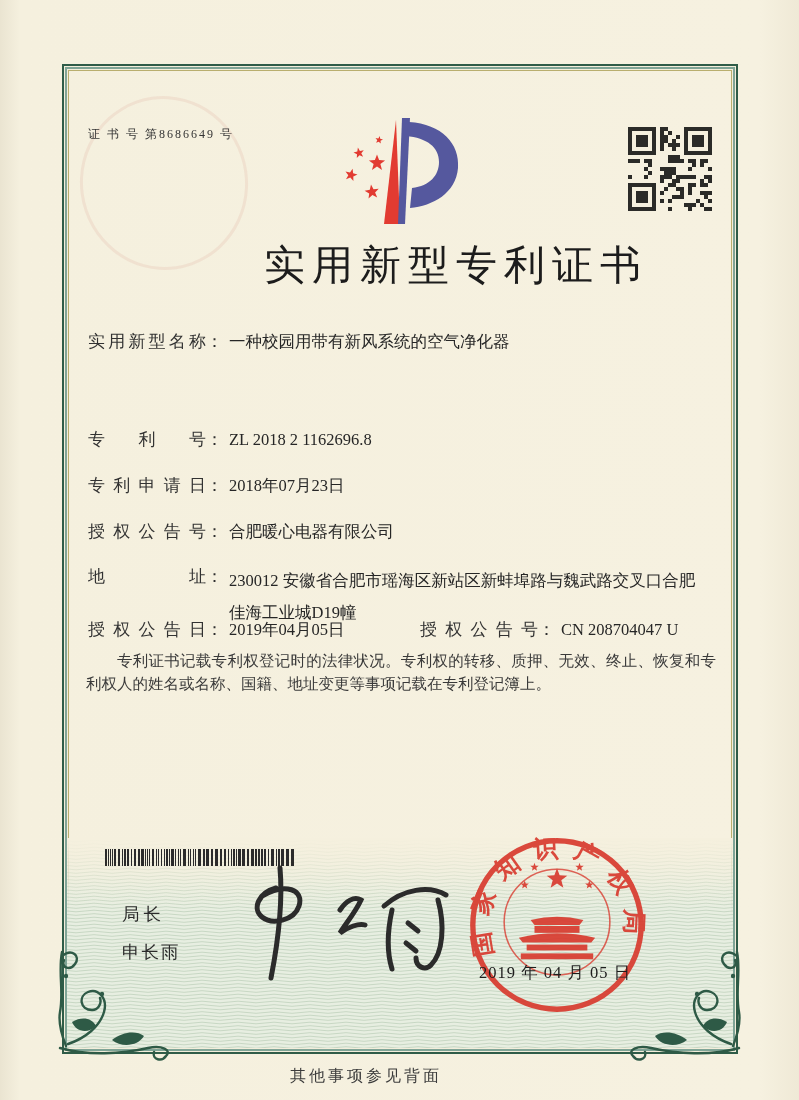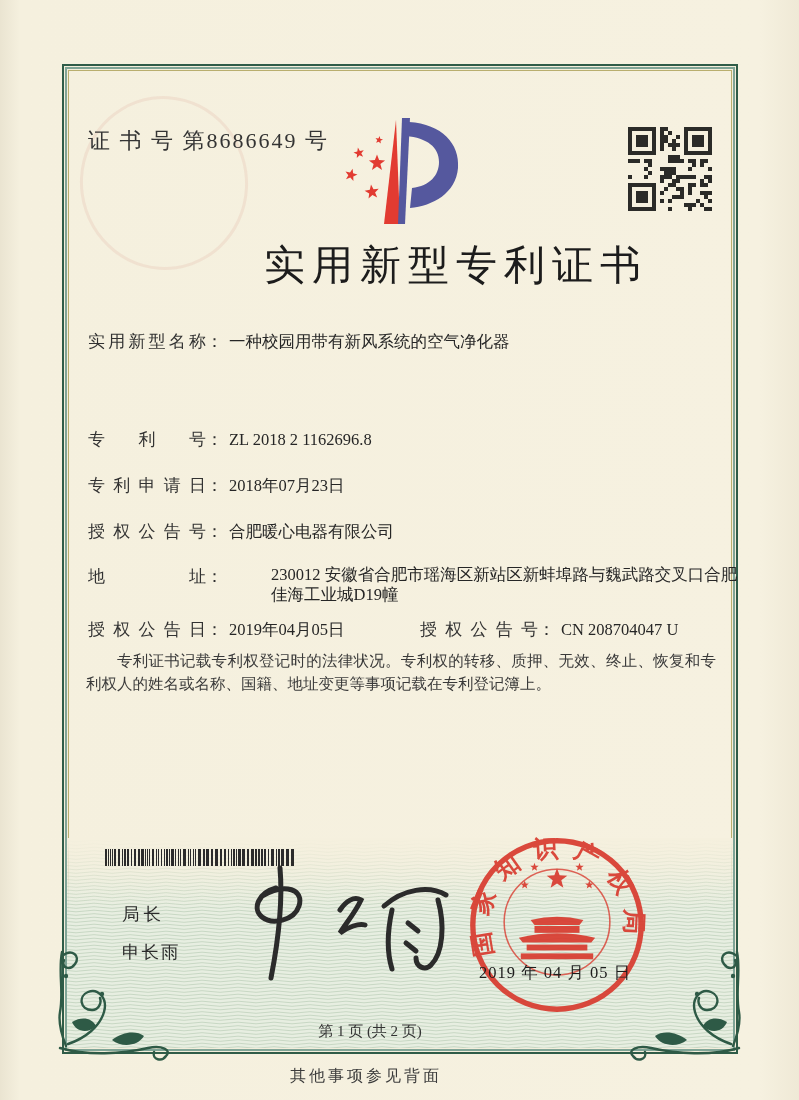--- a/index.html
+++ b/index.html
@@ -15,32 +15,32 @@
       inset 0 0 0 1px #f3eedb,
       inset 0 0 0 3px #7fa496,
       inset 0 0 0 4px #f3eedb,
       inset 0 0 0 5px #b9ae6e;
   }
   .band{position:absolute;left:67px;top:838px;width:666px;height:210px;
     background:linear-gradient(180deg,rgba(231,238,225,0) 0,rgba(231,238,225,.85) 50px,#e7eee1 85px);}
   .band svg{position:absolute;left:0;top:0;}
   .band-fade{position:absolute;left:0;top:0;right:0;height:70px;
     background:linear-gradient(180deg,#f5f0de 0,rgba(245,240,222,0) 100%);}
-  .cert-no{position:absolute;left:88px;top:126px;font-size:22px;letter-spacing:2px;color:#343434;}
+  .cert-no{position:absolute;left:88px;top:126px;font-size:12px;letter-spacing:2px;color:#343434;}
   .faint-stamp{position:absolute;left:80px;top:96px;width:162px;height:168px;border-radius:50%;
     border:3px solid rgba(205,120,108,.12);transform:rotate(-8deg);}
   .logo{position:absolute;left:332px;top:96px;}
   .qr{position:absolute;left:628px;top:127px;width:84px;height:84px;}
   .title{position:absolute;left:62px;top:238px;width:788px;text-align:center;
     font-size:41px;font-weight:normal;letter-spacing:7px;color:#1c1c1c;}
   .row{position:absolute;left:88px;font-size:17px;white-space:nowrap;}
   .flabel{display:inline-block;width:118px;text-align:justify;text-align-last:justify;color:#323232;}
   .colon{margin-right:6px;}
   .fvalue{color:#262626;font-size:16.5px;}
-  .addr .fvalue{display:inline-block;width:478px;white-space:normal;line-height:20px;vertical-align:top;margin-left:42px;}
+  .addr .fvalue{display:inline-block;width:478px;white-space:normal;line-height:32px;vertical-align:top;}
   .grant2{position:absolute;left:332px;top:0;}
   .body-text{position:absolute;left:86px;top:650px;width:630px;font-size:15.5px;line-height:22.5px;
     color:#3a3a3a;text-align:justify;}
   .body-text p{margin:0 0 1px 0;text-indent:2em;}
   .barcode{position:absolute;left:105px;top:849px;width:194px;height:17px;}
   .director-title{position:absolute;left:122px;top:902px;font-size:17.5px;color:#2b2b2b;letter-spacing:4px;}
   .director-name{position:absolute;left:122px;top:940px;font-size:17.5px;color:#2b2b2b;letter-spacing:2px;}
   .signature{position:absolute;left:228px;top:860px;}
   .seal{position:absolute;left:464px;top:832px;opacity:.9;}
   .seal-date{position:absolute;left:479px;top:962px;font-size:16.5px;color:#1d1d1d;letter-spacing:1px;white-space:nowrap;}
@@ -400,16 +400,15 @@
       <path d="M8,100 C36,108 70,106 96,100 C110,97 120,102 114,108 C110,114 100,112 102,104"></path>
     </g>
     <g fill="#2e5a46">
       <path d="M20,74 C30,68 40,70 44,78 C36,86 24,84 20,74 Z"></path>
       <path d="M60,92 C70,84 84,82 92,88 C86,98 70,100 60,92 Z"></path>
       <circle cx="50" cy="46" r="2.2"></circle>
       <circle cx="14" cy="28" r="2.2"></circle>
     </g>
   </svg>
 
-  <div class="page-num">第 1 页 (共 2 页)</div>
   <div class="back-note">其他事项参见背面</div>
 
 </div>
 
 </body></html>

